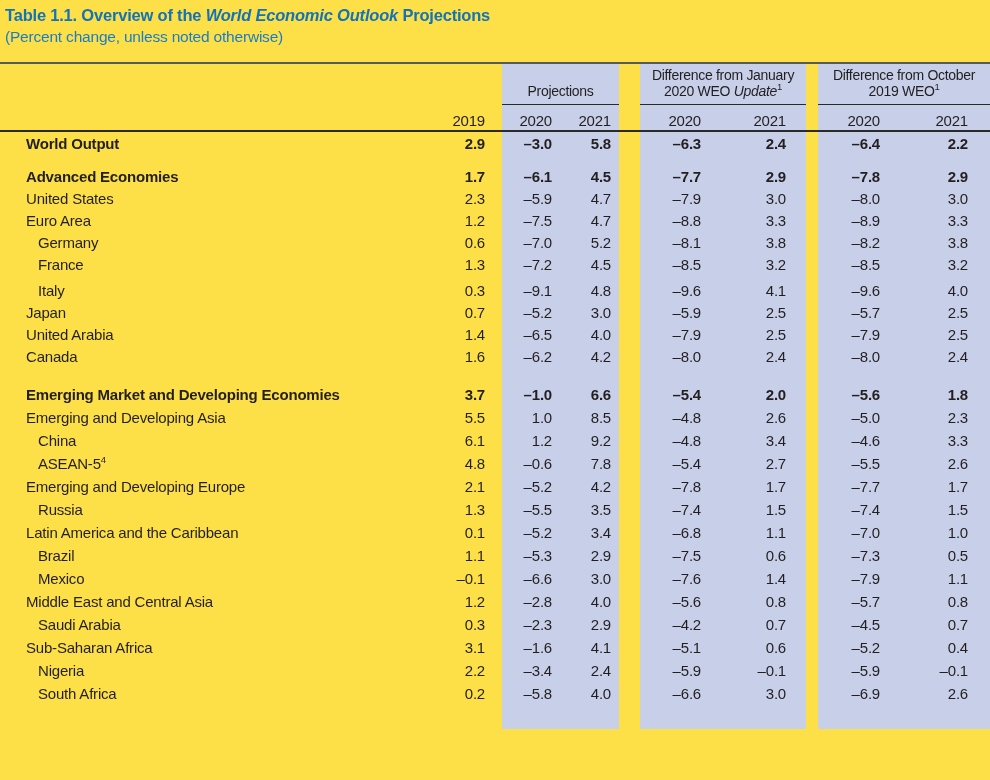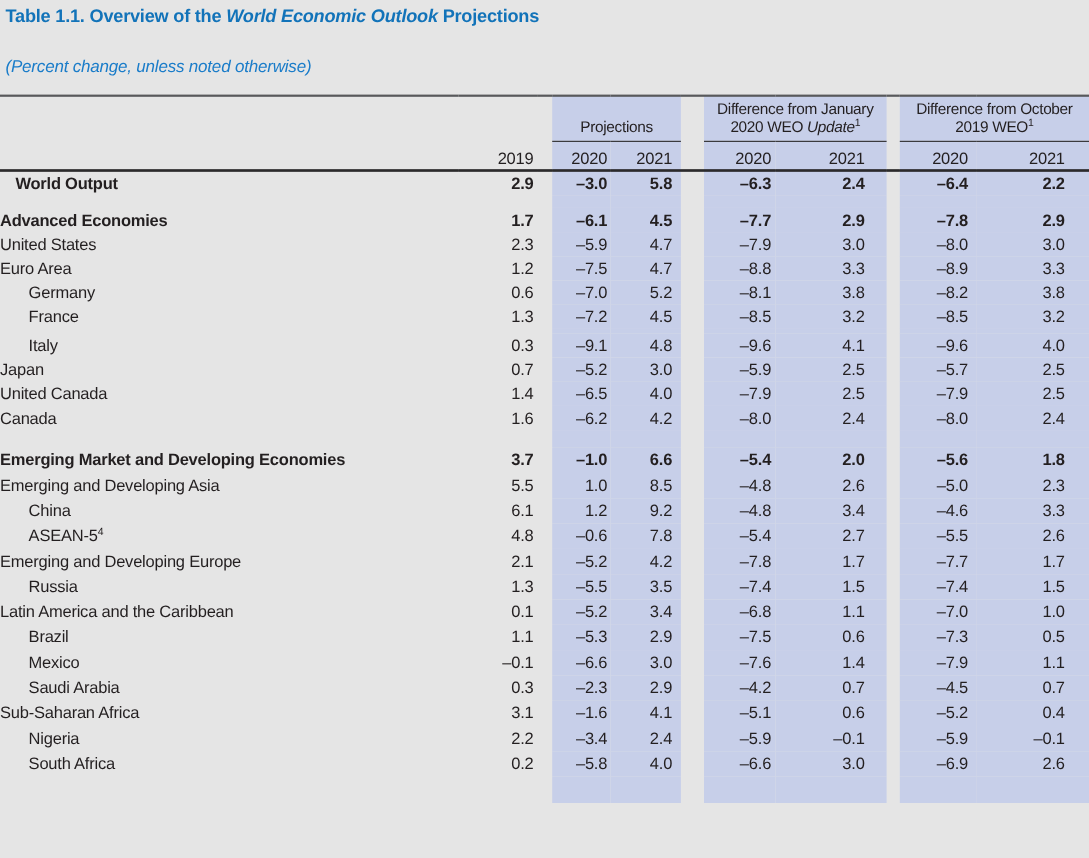--- a/index.html
+++ b/index.html
@@ -1,29 +1,28 @@
 <!DOCTYPE html>
 <html><head>
 <meta charset="utf-8">
 <style>
   html,body{margin:0;padding:0;background:#fff;}
   .page{
-    width:990px;height:780px;position:relative;overflow:hidden;background:#e5e5e5;
+    width:990px;height:780px;position:relative;overflow:hidden;background:#fde047;
     font-family:"Liberation Sans", sans-serif;color:#231f20;
   }
   
   .title{
     margin:0;padding:5px 0 0 5px;font-size:16.5px;line-height:20px;font-weight:bold;
     color:#1273b9;letter-spacing:-0.2px;
   }
   .title i{font-style:italic;}
   .subtitle{
-    padding:2px 0 0 5px;font-size:15.5px;line-height:19px;font-style:italic;color:#1a7cc9;
+    padding:2px 0 0 5px;font-size:15.5px;line-height:19px;color:#1a7cc9;
     letter-spacing:-0.2px;
-    margin-top:24px;
   }
   
   table.weo{
     width:990px;margin-top:16px;border-collapse:collapse;table-layout:fixed;
     border-top:2px solid #58595b;font-size:15px;letter-spacing:-0.2px;
   }
   col.band{background:#c7cfe9;}
   td{padding:0;vertical-align:middle;}
   
   tr.grouprow td{
@@ -31,23 +30,23 @@
     padding-bottom:5px;letter-spacing:-0.3px;
   }
   tr.grouprow td.bandhead{border-bottom:1.5px solid #2b2a2b;}
   tr.yearrow td{
     vertical-align:bottom;padding-bottom:1px;border-bottom:2px solid #2b2a2b;
     text-align:right;font-size:15px;
   }
   sup{font-size:9.5px;line-height:0;}
   
   td.label{text-align:left;white-space:nowrap;overflow:hidden;}
-  td.ind0{padding-left:14px;}
-  td.ind1{}
-  td.ind2{padding-left:26px;}
+  td.ind0{padding-left:26px;}
+  td.ind1{padding-left:26px;}
+  td.ind2{padding-left:38px;}
   td.num{text-align:right;white-space:nowrap;}
   tr.bold td{font-weight:bold;}
   tr.datarow.h22 td{height:22px;}
   tr.datarow.h23 td{height:23px;}
   
   .c2019{padding-right:4px;}
   .b1a{padding-right:3px;}
   .b1b{padding-right:8px;}
   .b2a{padding-right:4px;}
   .b2b{padding-right:20px;}
@@ -224,21 +223,21 @@
           <td class="num b1a">–5.2</td>
           <td class="num b1b">3.0</td>
           <td></td>
           <td class="num b2a">–5.9</td>
           <td class="num b2b">2.5</td>
           <td></td>
           <td class="num b3a">–5.7</td>
           <td class="num b3b">2.5</td>
         </tr>
         <tr class="datarow h22">
-          <td class="label ind1">United Canada</td>
+          <td class="label ind1">United Arabia</td>
           <td class="num c2019">1.4</td>
           <td></td>
           <td class="num b1a">–6.5</td>
           <td class="num b1b">4.0</td>
           <td></td>
           <td class="num b2a">–7.9</td>
           <td class="num b2b">2.5</td>
           <td></td>
           <td class="num b3a">–7.9</td>
           <td class="num b3b">2.5</td>
@@ -378,20 +377,33 @@
           <td class="num c2019">–0.1</td>
           <td></td>
           <td class="num b1a">–6.6</td>
           <td class="num b1b">3.0</td>
           <td></td>
           <td class="num b2a">–7.6</td>
           <td class="num b2b">1.4</td>
           <td></td>
           <td class="num b3a">–7.9</td>
           <td class="num b3b">1.1</td>
+        </tr>
+        <tr class="datarow h23">
+          <td class="label ind1">Middle East and Central Asia</td>
+          <td class="num c2019">1.2</td>
+          <td></td>
+          <td class="num b1a">–2.8</td>
+          <td class="num b1b">4.0</td>
+          <td></td>
+          <td class="num b2a">–5.6</td>
+          <td class="num b2b">0.8</td>
+          <td></td>
+          <td class="num b3a">–5.7</td>
+          <td class="num b3b">0.8</td>
         </tr>
         <tr class="datarow h23">
           <td class="label ind2">Saudi Arabia</td>
           <td class="num c2019">0.3</td>
           <td></td>
           <td class="num b1a">–2.3</td>
           <td class="num b1b">2.9</td>
           <td></td>
           <td class="num b2a">–4.2</td>
           <td class="num b2b">0.7</td>

